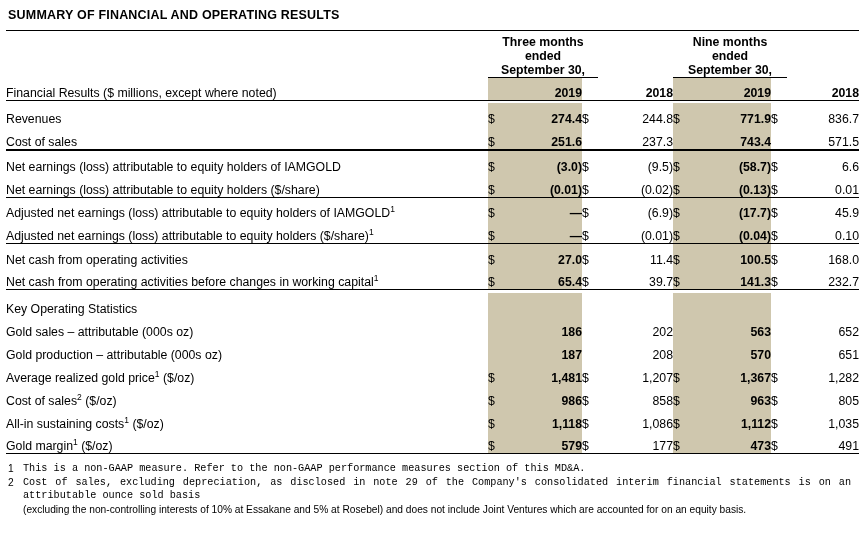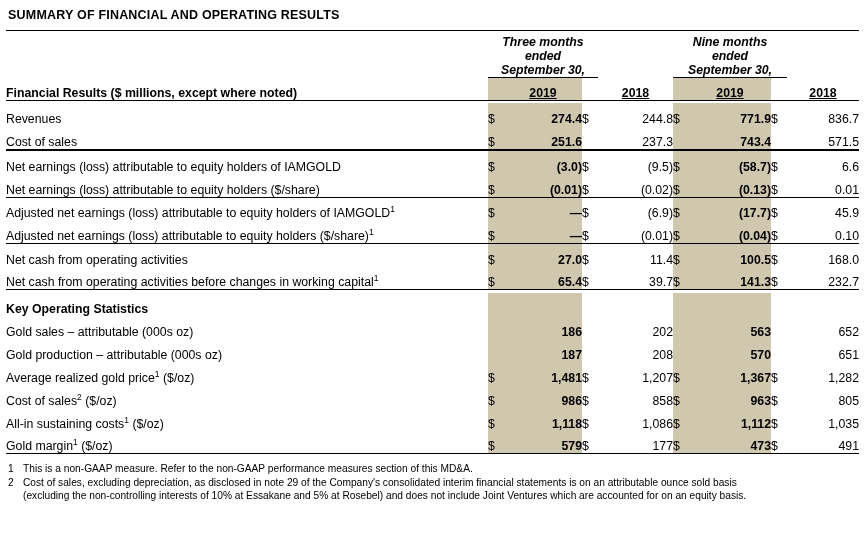--- a/index.html
+++ b/index.html
@@ -42,53 +42,52 @@
   col.c-val3  { width: 82px; }
   col.c-dol4  { width: 16px; }
   col.c-val4  { width: 72px; }
 
   .hdr-span {
     text-align: center;
     font-weight: bold;
     font-size: 12.3px;
     line-height: 1.15;
     padding-bottom: 3px;
-    font-style: italic;
   }
   .rule-top td { border-top: 1.6px solid #000; height: 4px; }
   .rule-under-span { border-bottom: 1.1px solid #000; }
   .rule-med td { border-top: 1.4px solid #000; height: 3px; }
 
   .shade { background: #cfc7ae; }
   .shade-head { background: #cfc7ae; }
 
   .row td { height: 23px; padding-top: 1px; padding-bottom: 1px; }
   .lbl { text-align: left; padding-left: 3px; }
-  .lbl.bold { font-weight: bold; }
+  .lbl.bold { font-weight: normal; }
   .dol { text-align: left; padding-left: 3px; font-size: 12.3px; }
   .num { text-align: right; padding-right: 9px; }
   .num.bold { font-weight: bold; }
-  .hdr-yr { text-align: center; padding-right: 9px; font-weight: bold; text-decoration: underline; }
+  .hdr-yr { text-align: right; padding-right: 9px; font-weight: bold; }
   sup { font-size: 8.5px; vertical-align: super; line-height: 0; }
 
   .sep-line td { border-bottom: 1px solid #000; height: 0; padding: 0; }
 
   .footnotes {
     margin-top: 5px;
     font-size: 10.2px;
     line-height: 1.35;
     padding-left: 2px;
   }
   .fn {
     display: flex;
     gap: 6px;
     text-align: justify;
   }
   .fn .n { width: 9px; flex: 0 0 9px; }
-  .fn .t { flex: 1; }
+  .fn .t { flex: 1; font-family: Liberation Mono, monospace; }
   .fn-cont { padding-left: 15px; }
 </style>
 </head>
 <body>
 
 <div class="page">
 
   <div class="doc-title">SUMMARY OF FINANCIAL AND OPERATING RESULTS</div>
 
   <table class="fin">

